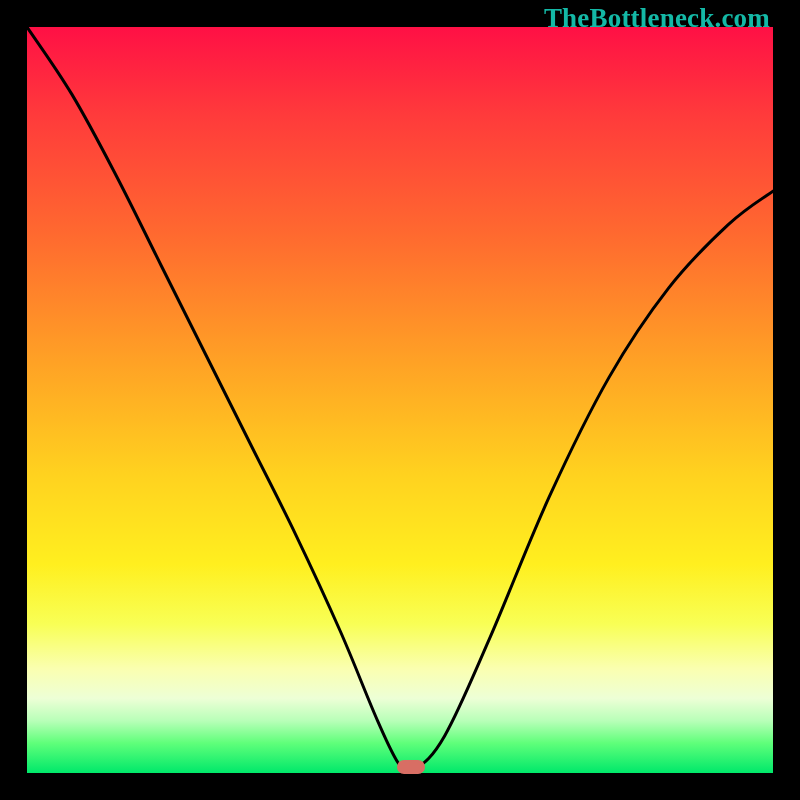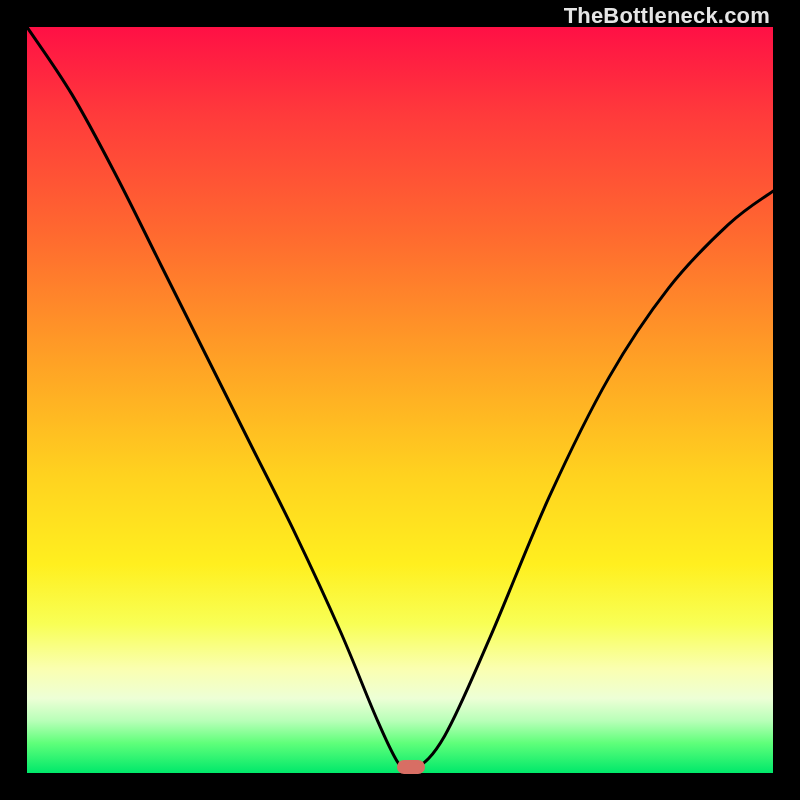--- a/index.html
+++ b/index.html
@@ -39,24 +39,25 @@
       #edffd6 90%,
       #b8ffb8 93%,
       #5fff7a 96%,
       #00e86a 100%
     );
   }
   .watermark {
     position: absolute;
     top: 3px;
     right: 30px;
-    color: #e5e5e5;
-    font-size: 22px;
+    color: #14b8a6;
+    font-size: 27px;
     font-weight: 600;
     letter-spacing: 0.2px;
+    font-family: Liberation Serif, serif;
   }
   .marker {
     position: absolute;
     height: 14px;
     border-radius: 7px;
     background: #d86e64;
   }
   .curve-svg {
     position: absolute;
     top: 0;

